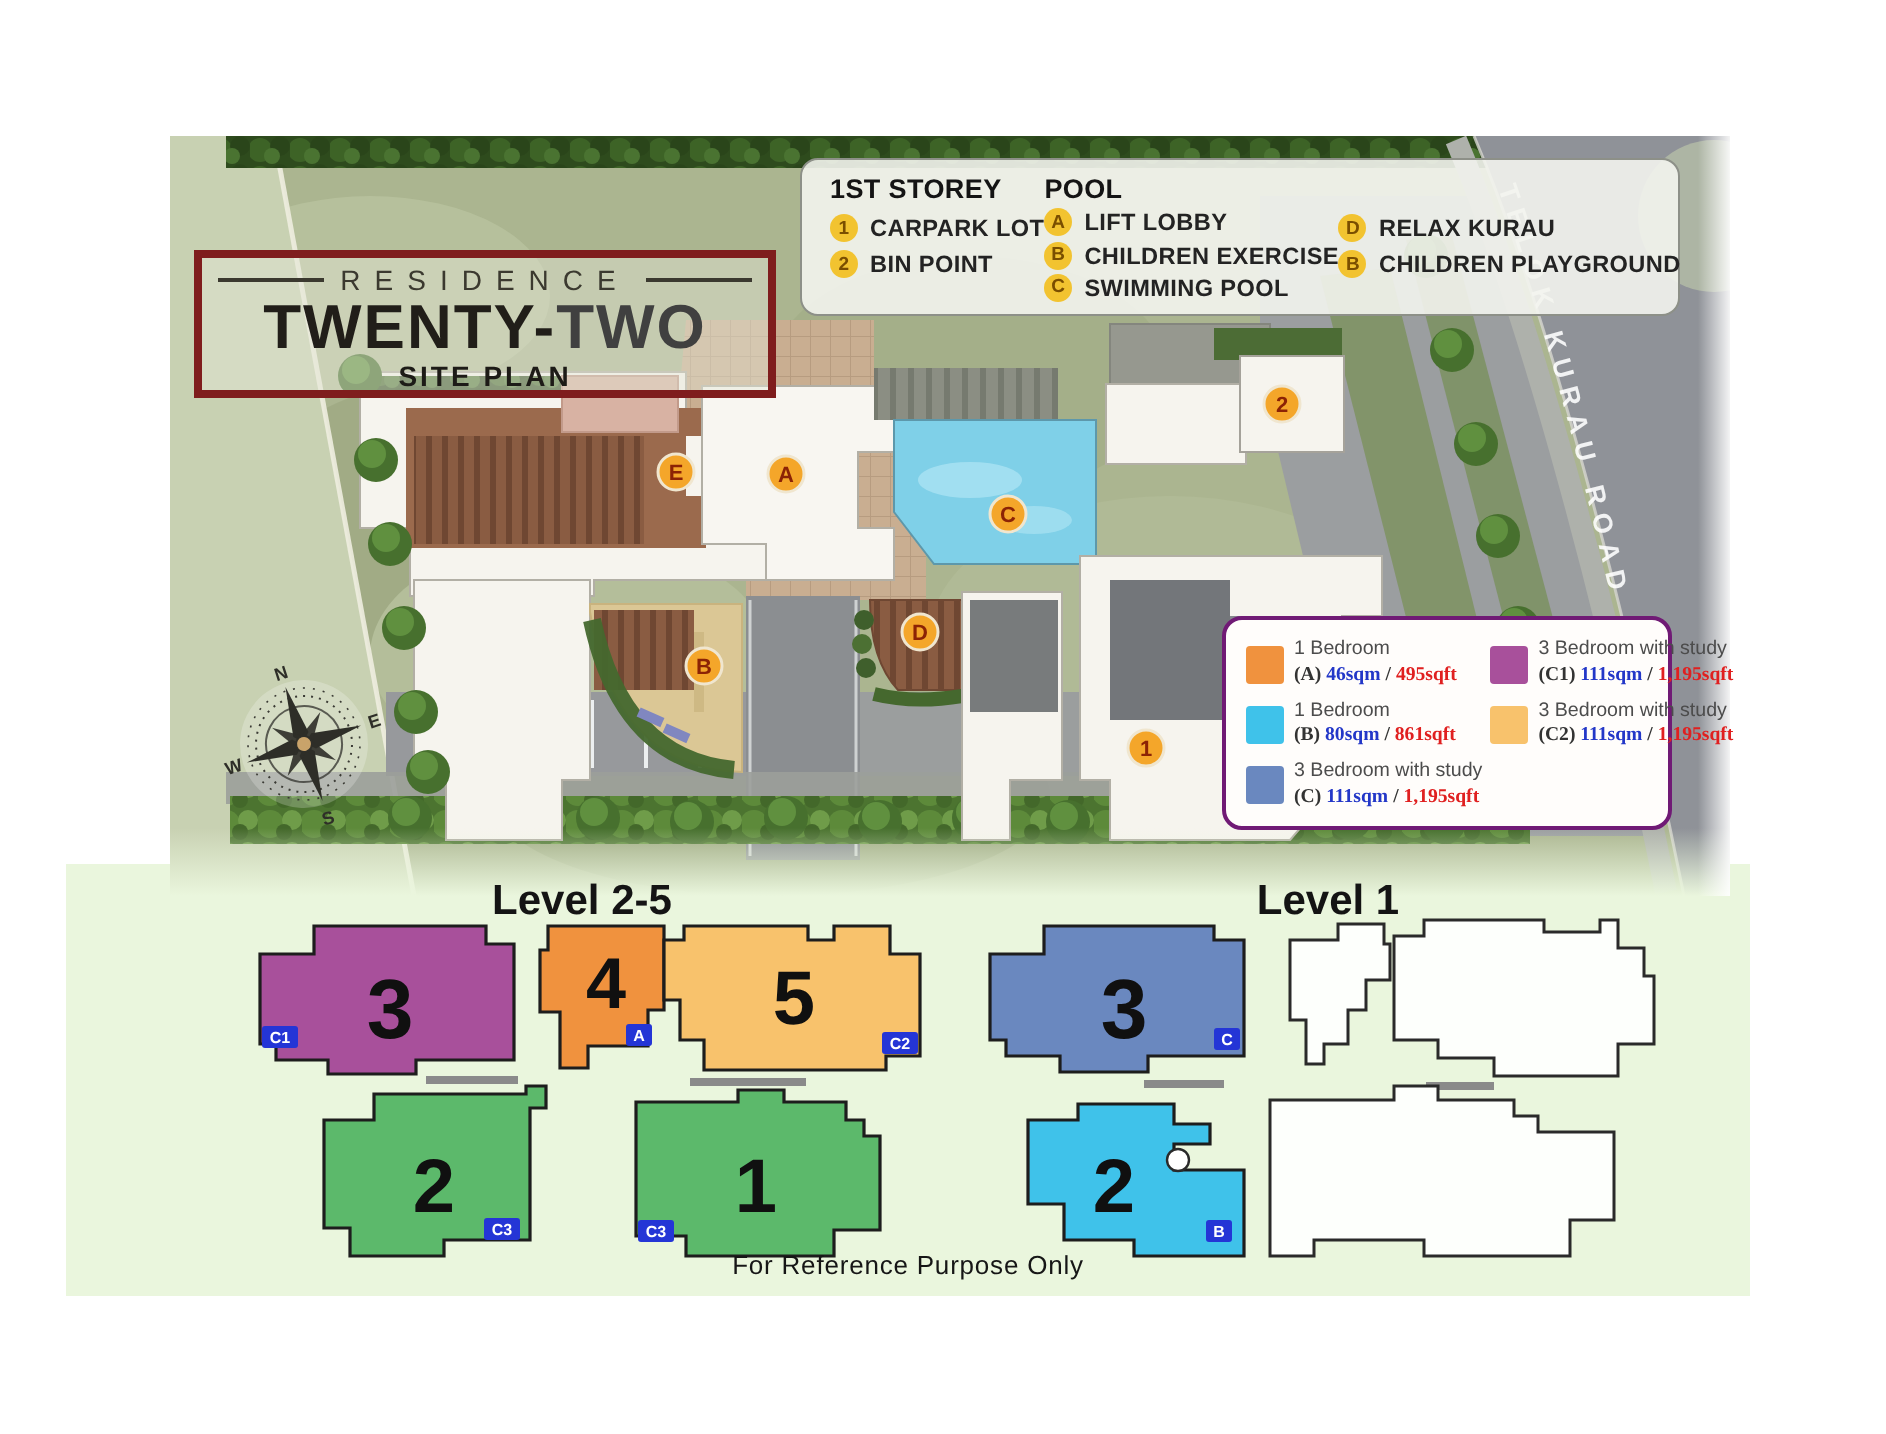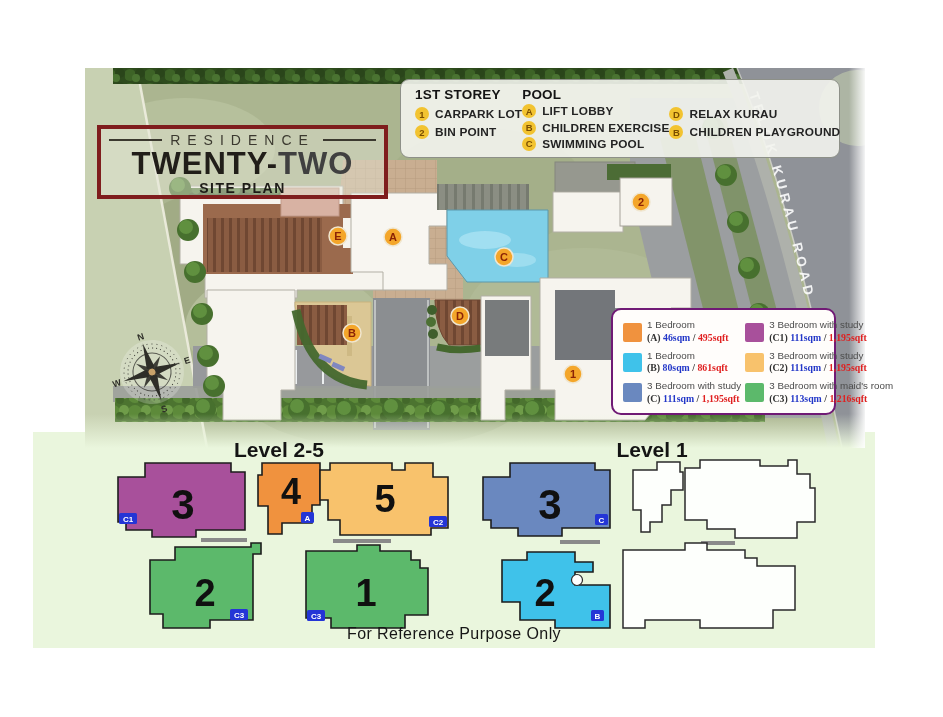--- a/index.html
+++ b/index.html
@@ -42,23 +42,23 @@
   .ul-swatch{width:19px;height:19px;border-radius:2px;flex:none;}
   .ul-text{font-size:9.8px;line-height:1.3;color:#4c4c4c;white-space:nowrap;}
   .ul-line2{font-weight:700;color:#333;font-family:Liberation Serif, serif;}
   .ul-sqm{color:#2337C8;}
   .ul-sqft{color:#E02020;}
   .ul-sep{color:#333;}
 
   
   .green-panel{position:absolute;left:33px;top:432px;width:842px;height:216px;z-index:1;
         background:#EAF6DD;}
-  .plans{position:absolute;left:33px;top:430px;width:842px;height:218px;z-index:3;}
+  .plans{position:absolute;left:45px;top:430px;width:842px;height:218px;z-index:3;}
   .footer{position:absolute;left:33px;top:625px;width:842px;z-index:4;text-align:center;
-        font-size:16px;color:#161616;letter-spacing:.4px;}
+        font-size:13px;color:#161616;letter-spacing:.4px;}
 </style>
 </head>
 <body>
 
 <div class="green-panel"></div>
 
 <div class="photo">
 <svg width="780" height="380" viewBox="0 0 780 380">
   <defs>
     <pattern id="hedgeP" width="20" height="14" patternUnits="userSpaceOnUse">
@@ -370,27 +370,20 @@
       <div class="ul-line2"><span>(C2)</span> <span class="ul-sqm">111sqm</span> <span class="ul-sep">/</span> <span class="ul-sqft">1,195sqft</span></div>
     </div>
   </div>
   <div class="ul-item">
     <span class="ul-swatch" style="background: rgb(106, 136, 191);"></span>
     <div class="ul-text">
       <div>3 Bedroom with study</div>
       <div class="ul-line2"><span>(C)</span> <span class="ul-sqm">111sqm</span> <span class="ul-sep">/</span> <span class="ul-sqft">1,195sqft</span></div>
     </div>
   </div>
-  <div class="ul-item">
-    <span class="ul-swatch" style="background: rgb(92, 185, 107);"></span>
-    <div class="ul-text">
-      <div>3 Bedroom with maid's room</div>
-      <div class="ul-line2"><span>(C3)</span> <span class="ul-sqm">113sqm</span> <span class="ul-sep">/</span> <span class="ul-sqft">1,216sqft</span></div>
-    </div>
-  </div>
 </div>
 
 <div class="plans">
 <svg width="842" height="218" viewBox="0 0 842 218">
 
   <text x="246" y="27" text-anchor="middle" font-size="21" font-weight="700" fill="#141414">Level 2-5</text>
   <text x="619" y="27" text-anchor="middle" font-size="21" font-weight="700" fill="#141414">Level 1</text>
 
   <g fill="#8a8a8a">
     <rect x="168" y="108" width="46" height="4"></rect>

